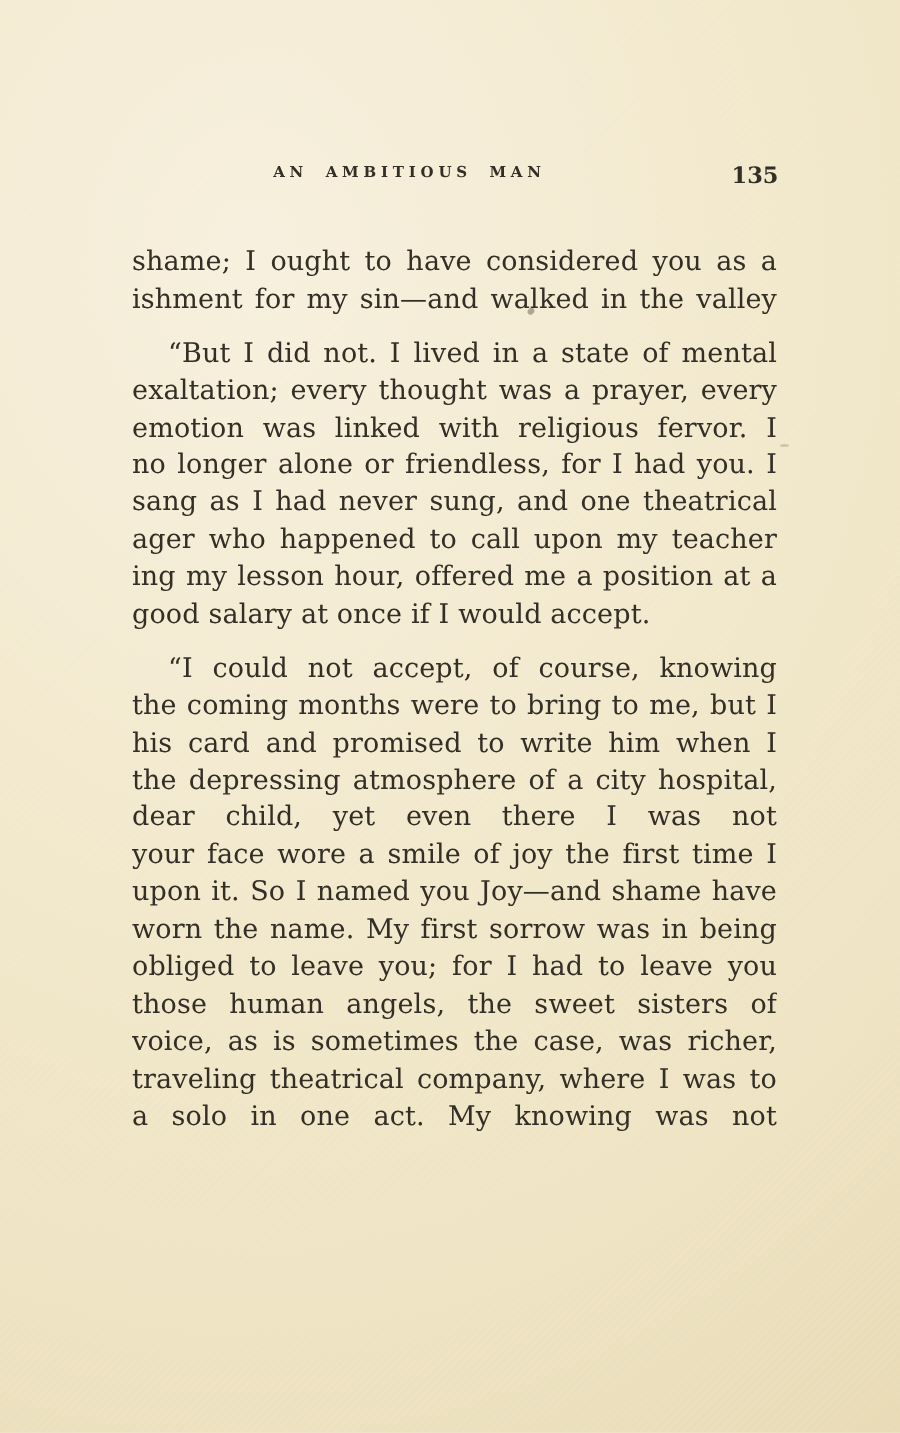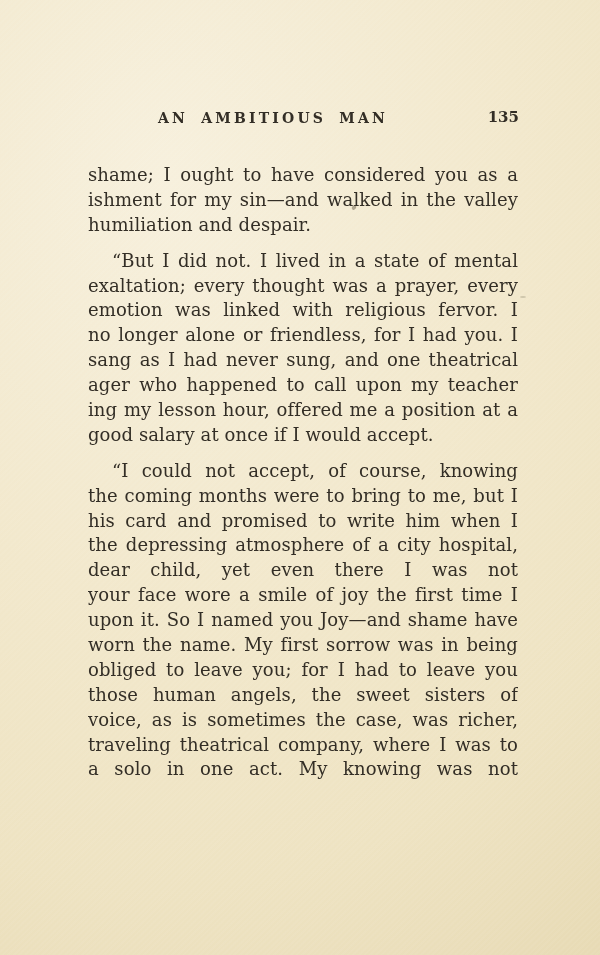--- a/index.html
+++ b/index.html
@@ -30,21 +30,21 @@
     top: 110px;
     left: 77px;
     width: 452px;
     height: 22px;
   }
   .running-title {
     position: absolute;
     left: 0;
     right: 60px;
     text-align: center;
-    font-size: 14px;
+    font-size: 10px;
     font-weight: bold;
     letter-spacing: 3.2px;
     word-spacing: 5px;
     color: #332e26;
     text-transform: uppercase;
   }
   .page-number {
     position: absolute;
     right: 10px;
     top: -2px;
@@ -89,21 +89,20 @@
 <div class="page">
   <div class="header">
     <div class="running-title">AN AMBITIOUS MAN</div>
     <div class="page-number">135</div>
   </div>
 
   <div class="text-block">
       <div class="para">
         <div class="line">shame; I ought to have considered you as a pun-</div>
         <div class="line">ishment for my sin—and walked in the valley of</div>
-        <div class="line lastline">humiliation and despair.</div>
       </div>
       <div class="para indent">
         <div class="line">“But I did not.  I lived in a state of mental</div>
         <div class="line">exaltation; every thought was a prayer, every</div>
         <div class="line">emotion was linked with religious fervor.  I was</div>
         <div class="line">no longer alone or friendless, for I had you.  I</div>
         <div class="line">sang as I had never sung, and one theatrical man-</div>
         <div class="line">ager who happened to call upon my teacher dur-</div>
         <div class="line">ing my lesson hour, offered me a position at a</div>
         <div class="line lastline">good salary at once if I would accept.</div>

